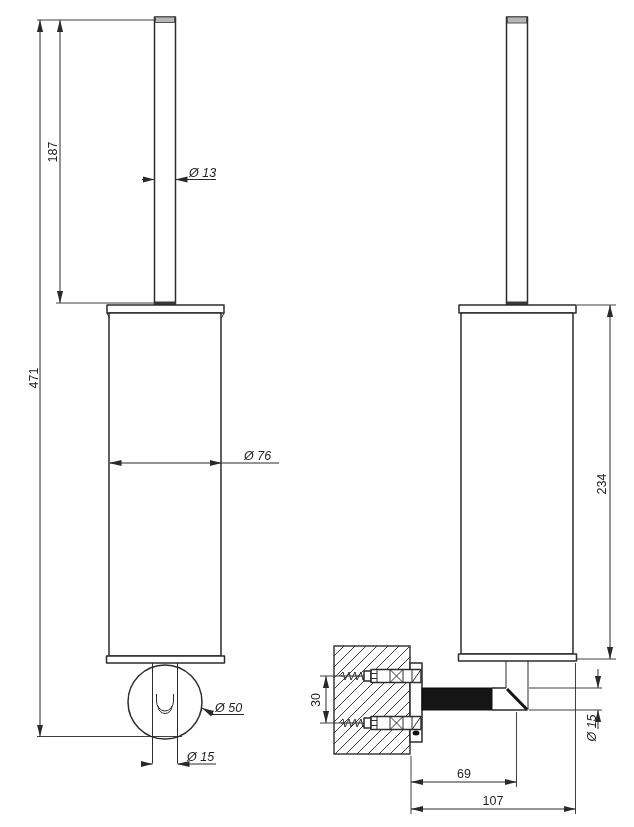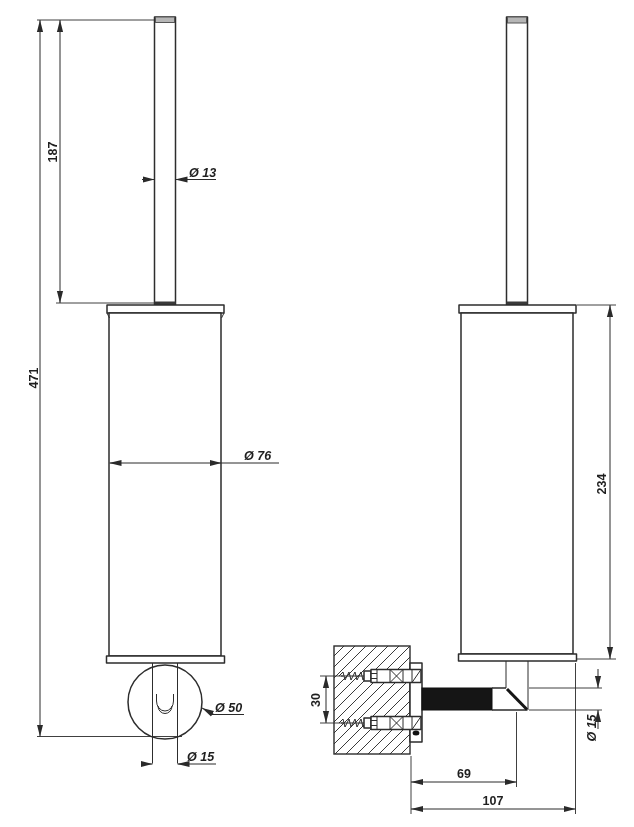--- a/index.html
+++ b/index.html
@@ -1,16 +1,16 @@
 <!DOCTYPE html>
 <html><head>
 <meta charset="utf-8">
 <style>
   html,body{margin:0;padding:0;background:#ffffff;}
-  .stage{position:relative;width:634px;height:827px;background:#fff;overflow:hidden;font-weight:bold;}
+  .stage{position:relative;width:634px;height:827px;background:#fff;overflow:hidden;}
   svg{display:block;}
   .obj{fill:#ffffff;stroke:#2d2d2d;stroke-width:1.5;stroke-linejoin:round;}
   .objln{fill:none;stroke:#2d2d2d;stroke-width:1.5;stroke-linejoin:round;}
   .fine{fill:none;stroke:#2d2d2d;stroke-width:1;}
   .ext{fill:none;stroke:#2a2a2a;stroke-width:0.9;}
   .dimline{fill:none;stroke:#2a2a2a;stroke-width:1;}
   .miter{fill:none;stroke:#161616;stroke-width:3;}
   text.dim{font-family:"Liberation Sans", sans-serif;font-size:12.5px;fill:#1f1f1f;}
   text.dia{font-style:italic;}
 </style>

